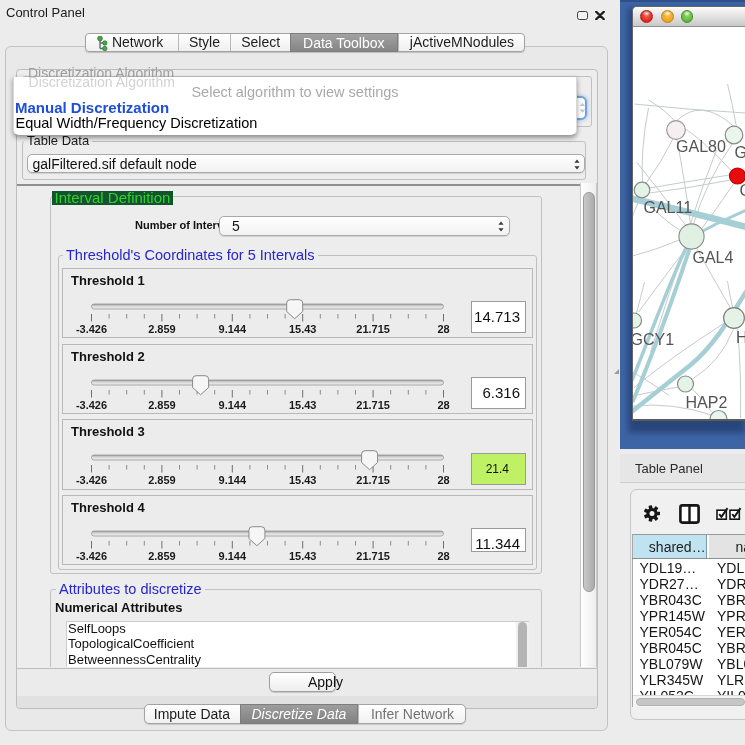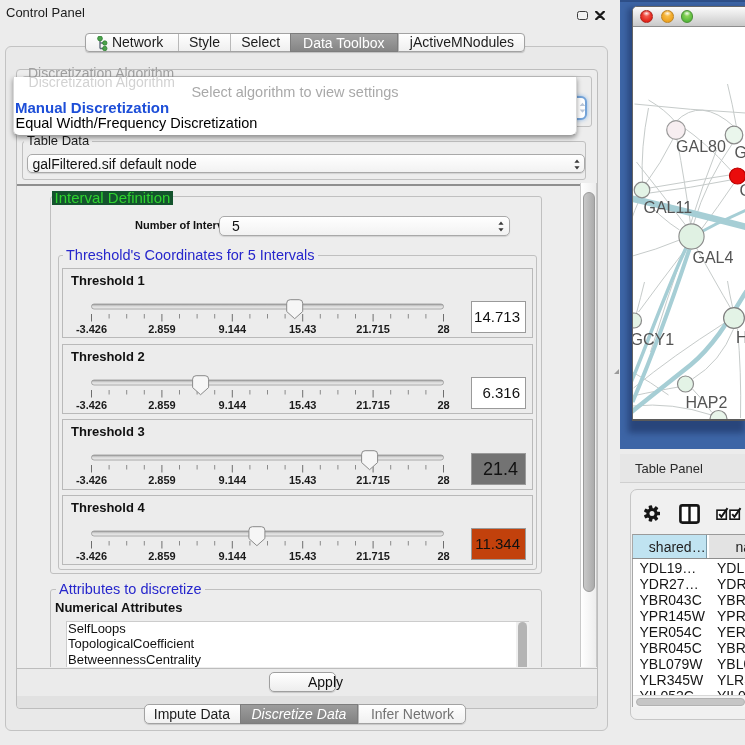--- a/index.html
+++ b/index.html
@@ -162,21 +162,21 @@
       <line x1="363.9" y1="46" x2="363.9" y2="50.5" stroke="#8a8a8a" stroke-width="1"></line>
       <line x1="381.5" y1="46" x2="381.5" y2="53.5" stroke="#6e6e6e" stroke-width="1"></line>
       <text x="29.5" y="64.5" font-size="11" font-weight="bold" fill="#1a1a1a" text-anchor="middle" font-family="Liberation Sans">-3.426</text>
       <text x="99.9" y="64.5" font-size="11" font-weight="bold" fill="#1a1a1a" text-anchor="middle" font-family="Liberation Sans">2.859</text>
       <text x="170.3" y="64.5" font-size="11" font-weight="bold" fill="#1a1a1a" text-anchor="middle" font-family="Liberation Sans">9.144</text>
       <text x="240.7" y="64.5" font-size="11" font-weight="bold" fill="#1a1a1a" text-anchor="middle" font-family="Liberation Sans">15.43</text>
       <text x="311.1" y="64.5" font-size="11" font-weight="bold" fill="#1a1a1a" text-anchor="middle" font-family="Liberation Sans">21.715</text>
       <text x="381.5" y="64.5" font-size="11" font-weight="bold" fill="#1a1a1a" text-anchor="middle" font-family="Liberation Sans">28</text>
       <path d="M 299.6 43.5 L 299.6 35.2 Q 299.6 31.7 303.1 31.7 L 312.1 31.7 Q 315.6 31.7 315.6 35.2 L 315.6 43.5 L 307.6 50.7 Z" fill="#f6f6f6" stroke="#8a8a8a" stroke-width="1"></path>
     </svg>
-<div class="abs" style="left:471px;top:269.8px;width:55px;height:32px;background:#737373;border:1px solid #9a9a9a;font-size:18px;line-height:30px;color:#111;text-align:right;padding-right:7px;">21.4</div>
+<div class="abs" style="left:471px;top:269.8px;width:55px;height:32px;background:#bef264;border:1px solid #9a9a9a;font-size:12px;line-height:30px;color:#111;text-align:right;padding-right:16px;">21.4</div>
 <div class="abs" style="left:62px;top:311.8px;width:471px;height:70.5px;border:1px solid #b9b9b9;background:#ececec;"></div>
 <div class="abs" style="left:71px;top:316.8px;font-size:13px;font-weight:bold;color:#111;">Threshold 4</div>
 <svg class="abs" style="left:62px;top:311.8px" width="471" height="73" viewBox="0 0 471 73">
       <defs>
         <linearGradient id="tg494" x1="0" y1="0" x2="0" y2="1">
           <stop offset="0" stop-color="#9e9e9e"></stop>
           <stop offset="0.45" stop-color="#d9d9d9"></stop>
           <stop offset="1" stop-color="#efefef"></stop>
         </linearGradient>
       </defs>
@@ -203,21 +203,21 @@
       <line x1="363.9" y1="46" x2="363.9" y2="50.5" stroke="#8a8a8a" stroke-width="1"></line>
       <line x1="381.5" y1="46" x2="381.5" y2="53.5" stroke="#6e6e6e" stroke-width="1"></line>
       <text x="29.5" y="64.5" font-size="11" font-weight="bold" fill="#1a1a1a" text-anchor="middle" font-family="Liberation Sans">-3.426</text>
       <text x="99.9" y="64.5" font-size="11" font-weight="bold" fill="#1a1a1a" text-anchor="middle" font-family="Liberation Sans">2.859</text>
       <text x="170.3" y="64.5" font-size="11" font-weight="bold" fill="#1a1a1a" text-anchor="middle" font-family="Liberation Sans">9.144</text>
       <text x="240.7" y="64.5" font-size="11" font-weight="bold" fill="#1a1a1a" text-anchor="middle" font-family="Liberation Sans">15.43</text>
       <text x="311.1" y="64.5" font-size="11" font-weight="bold" fill="#1a1a1a" text-anchor="middle" font-family="Liberation Sans">21.715</text>
       <text x="381.5" y="64.5" font-size="11" font-weight="bold" fill="#1a1a1a" text-anchor="middle" font-family="Liberation Sans">28</text>
       <path d="M 186.9 43.5 L 186.9 35.2 Q 186.9 31.7 190.4 31.7 L 199.4 31.7 Q 202.9 31.7 202.9 35.2 L 202.9 43.5 L 194.9 50.7 Z" fill="#f6f6f6" stroke="#8a8a8a" stroke-width="1"></path>
     </svg>
-<div class="abs" style="left:471px;top:345.3px;width:55px;height:32px;background:#c2410c;border:1px solid #9a9a9a;font-size:15px;line-height:30px;color:#111;text-align:right;padding-right:5px;">11.344</div>
+<div class="abs" style="left:471px;top:345.3px;width:55px;height:24px;background:#ffffff;border:1px solid #9a9a9a;font-size:15px;line-height:30px;color:#111;text-align:right;padding-right:5px;">11.344</div>
 <div class="abs" style="left:50px;top:406.3px;width:492px;height:120px;border:1px solid #c0c0c0;border-radius:3px;"></div>
 <div class="abs" style="left:56px;top:398.5px;padding:0 3px;background:#ededed;font-size:14.5px;line-height:14px;color:#2626cc;">Attributes to discretize</div>
 <div class="abs" style="left:55px;top:417.0px;font-size:13px;font-weight:bold;color:#111;">Numerical Attributes</div>
 <div class="abs" style="left:65.5px;top:437.7px;width:450px;height:60px;background:#fff;border-top:1px solid #ccc;border-left:1px solid #ccc;"></div>
 <div class="abs" style="left:68px;top:437.9px;font-size:13px;color:#111;">SelfLoops</div>
 <div class="abs" style="left:68px;top:453.4px;font-size:13px;color:#111;">TopologicalCoefficient</div>
 <div class="abs" style="left:68px;top:468.9px;font-size:13px;color:#111;">BetweennessCentrality</div>
 <div class="abs" style="left:516px;top:438.0px;width:13px;height:60px;background:#f0f0f0;border-top:1px solid #ccc;"></div>
 <div class="abs" style="left:518px;top:439.0px;width:9px;height:58px;background:#b4b4b4;border-radius:4.5px;"></div>
 </div>

